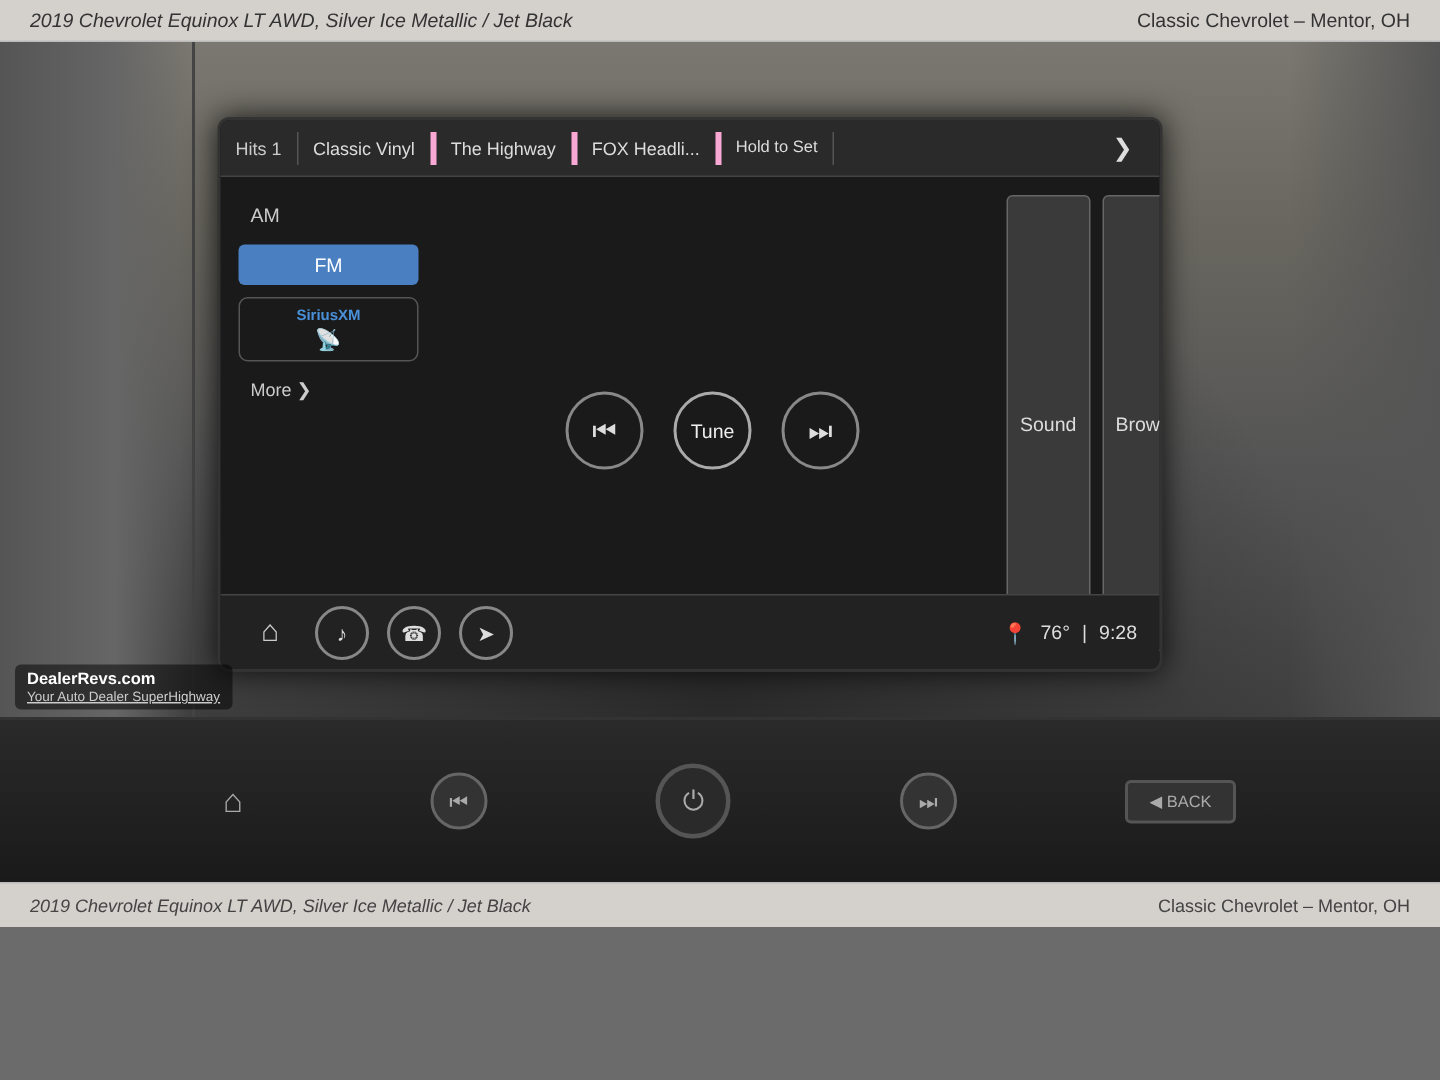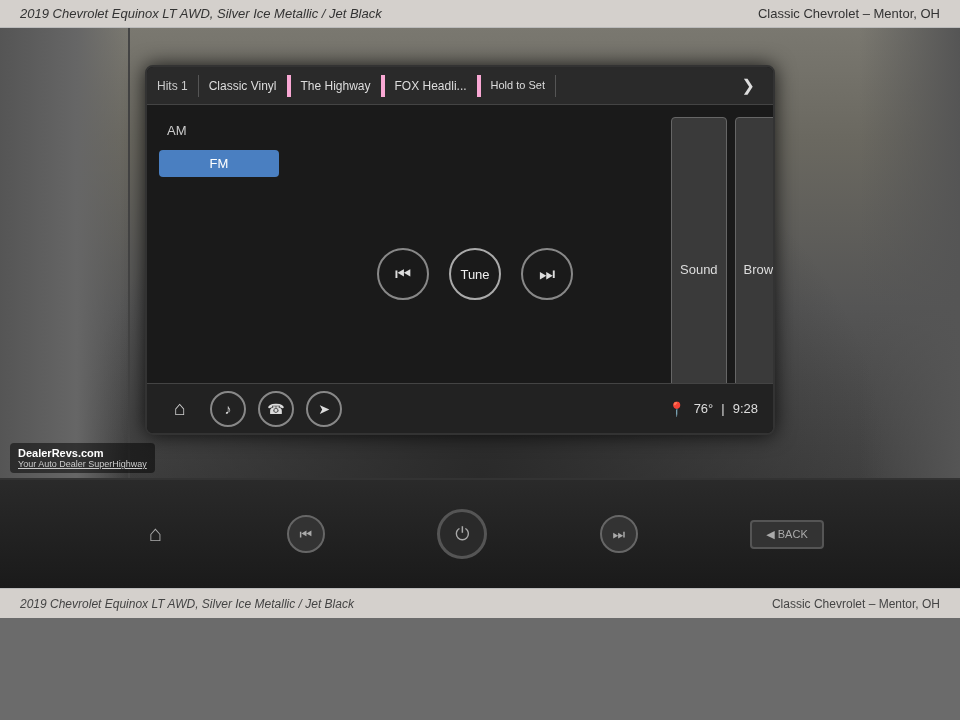--- a/index.html
+++ b/index.html
@@ -66,21 +66,21 @@
       right: 0;
       top: 0;
       width: 100px;
       height: 100%;
       background: linear-gradient(270deg, #555 0%, transparent 100%);
     }
 
     
     .infotainment {
       position: absolute;
-      top: 37px;
+      top: 50px;
       left: 145px;
       width: 630px;
       height: 370px;
       background: #1a1a1a;
       border-radius: 8px;
       overflow: hidden;
       border: 2px solid #333;
       box-shadow: 0 0 20px rgba(0,0,0,0.8);
     }
 
@@ -426,20 +426,25 @@
         <div class="hold-set">Hold to Set</div>
       </div>
       <div class="arrow-btn">❯</div>
     </div>
 
     <div class="screen-content">
 
       <div class="left-controls">
         <button class="radio-mode-btn">AM</button>
         <button class="radio-mode-btn active">FM</button>
+        <div class="siriusxm-btn">
+          <span class="siriusxm-logo">SiriusXM</span>
+          <span class="siriusxm-signal">📡</span>
+        </div>
+        <button class="more-btn">More ❯</button>
       </div>
 
       <div class="center-area">
         <div class="playback-controls">
           <button class="ctrl-btn">
             <span>⏮</span>
           </button>
           <button class="ctrl-btn tune-btn">Tune</button>
           <button class="ctrl-btn">
             <span>⏭</span>

